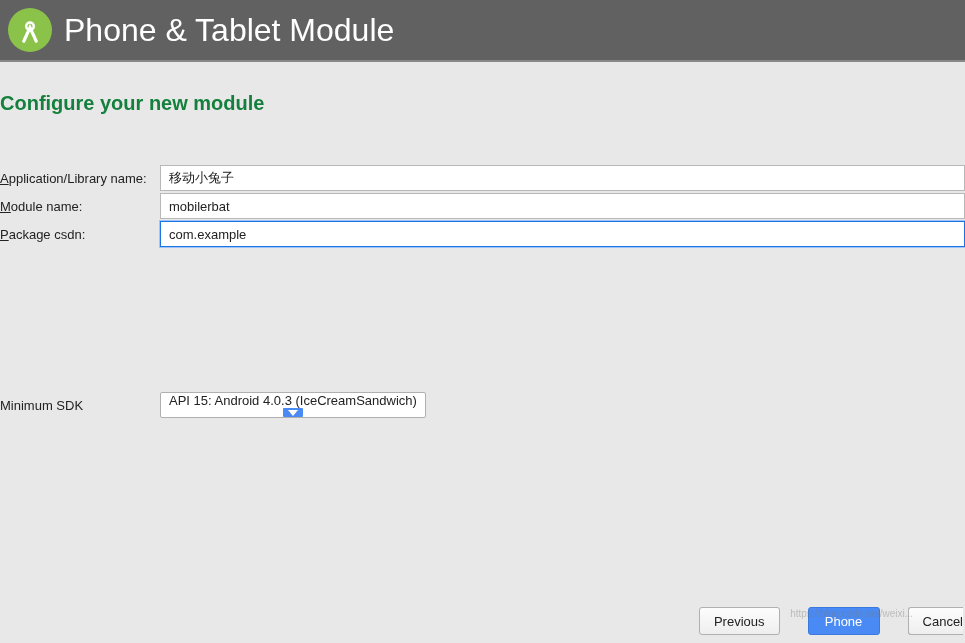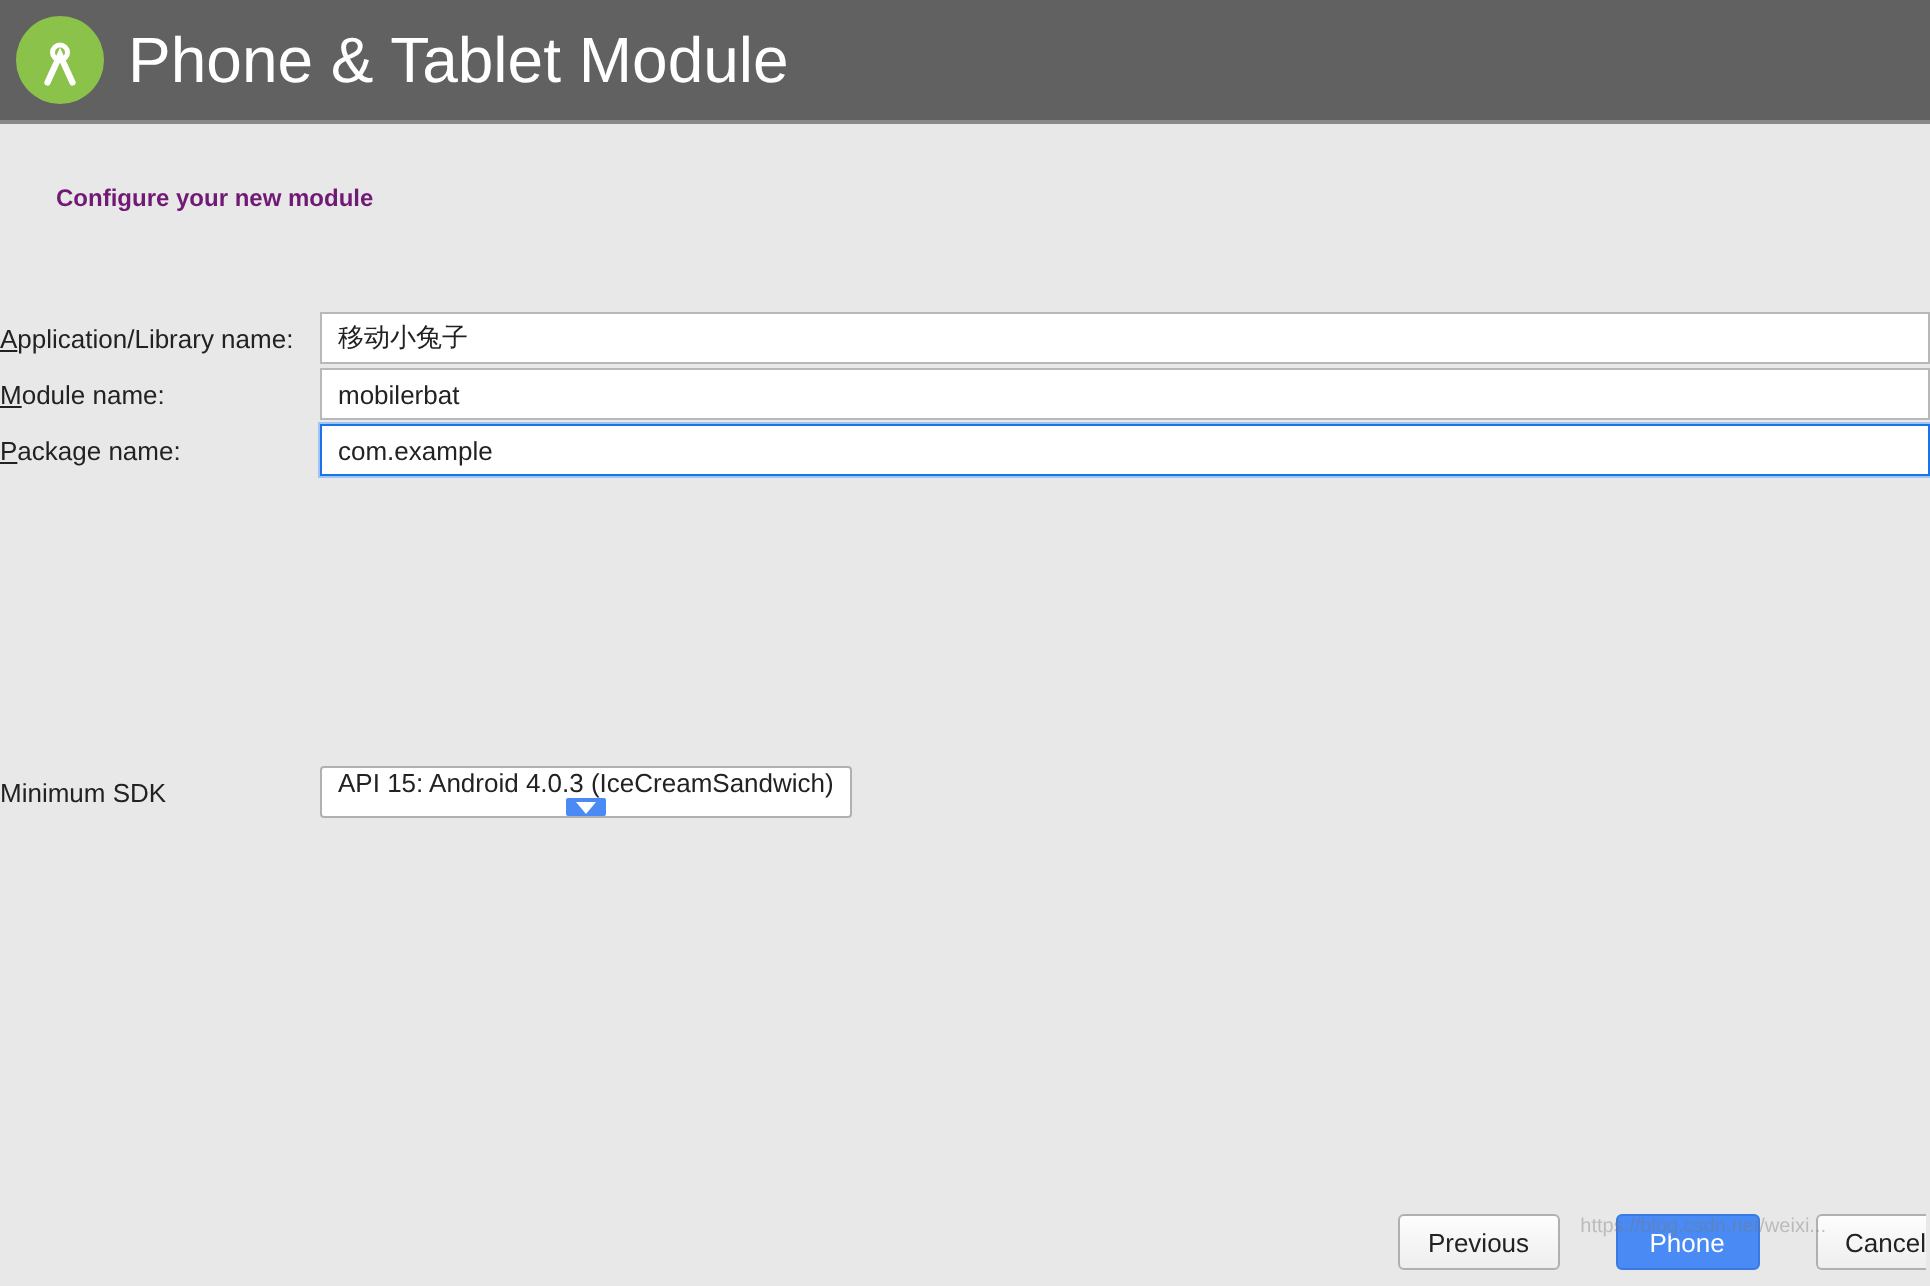--- a/index.html
+++ b/index.html
@@ -43,26 +43,25 @@
       font-size: 32px;
       font-weight: 400;
     }
     .content {
       background: #e8e8e8;
       height: calc(643px - 62px);
       position: relative;
       padding-top: 30px;
     }
     .section-title {
-      font-size: 12px;
+      font-size: 20px;
       font-weight: bold;
-      color: #701a75;
+      color: #15803d;
       padding-left: 0px;
       margin-bottom: 50px;
-      margin-left: 28px;
     }
     .form-row {
       display: flex;
       align-items: center;
       margin-bottom: 2px;
       padding-left: 0px;
     }
     .form-label {
       width: 160px;
       font-size: 13px;
@@ -186,21 +185,21 @@
     <div class="form-label"><u>A</u><span>pplication/Library name:</span></div>
     <input class="form-input" type="text" value="移动小兔子" style="">
   </div>
 
   <div class="form-row">
     <div class="form-label"><u>M</u><span>odule name:</span></div>
     <input class="form-input" type="text" value="mobilerbat" style="">
   </div>
 
   <div class="form-row">
-    <div class="form-label"><u>P</u><span>ackage name:</span></div>
+    <div class="form-label"><u>P</u><span>ackage csdn:</span></div>
     <input class="form-input focused" type="text" value="com.example" style="">
   </div>
 
   <div class="sdk-row">
     <div class="sdk-label">Minimum SDK</div>
     <div class="sdk-dropdown">
       <div class="sdk-dropdown-text">API 15: Android 4.0.3 (IceCreamSandwich)</div>
       <div class="sdk-dropdown-arrow">
         <svg width="10" height="6" viewBox="0 0 10 6">
             <path d="M0 0 L5 6 L10 0 Z"></path>

